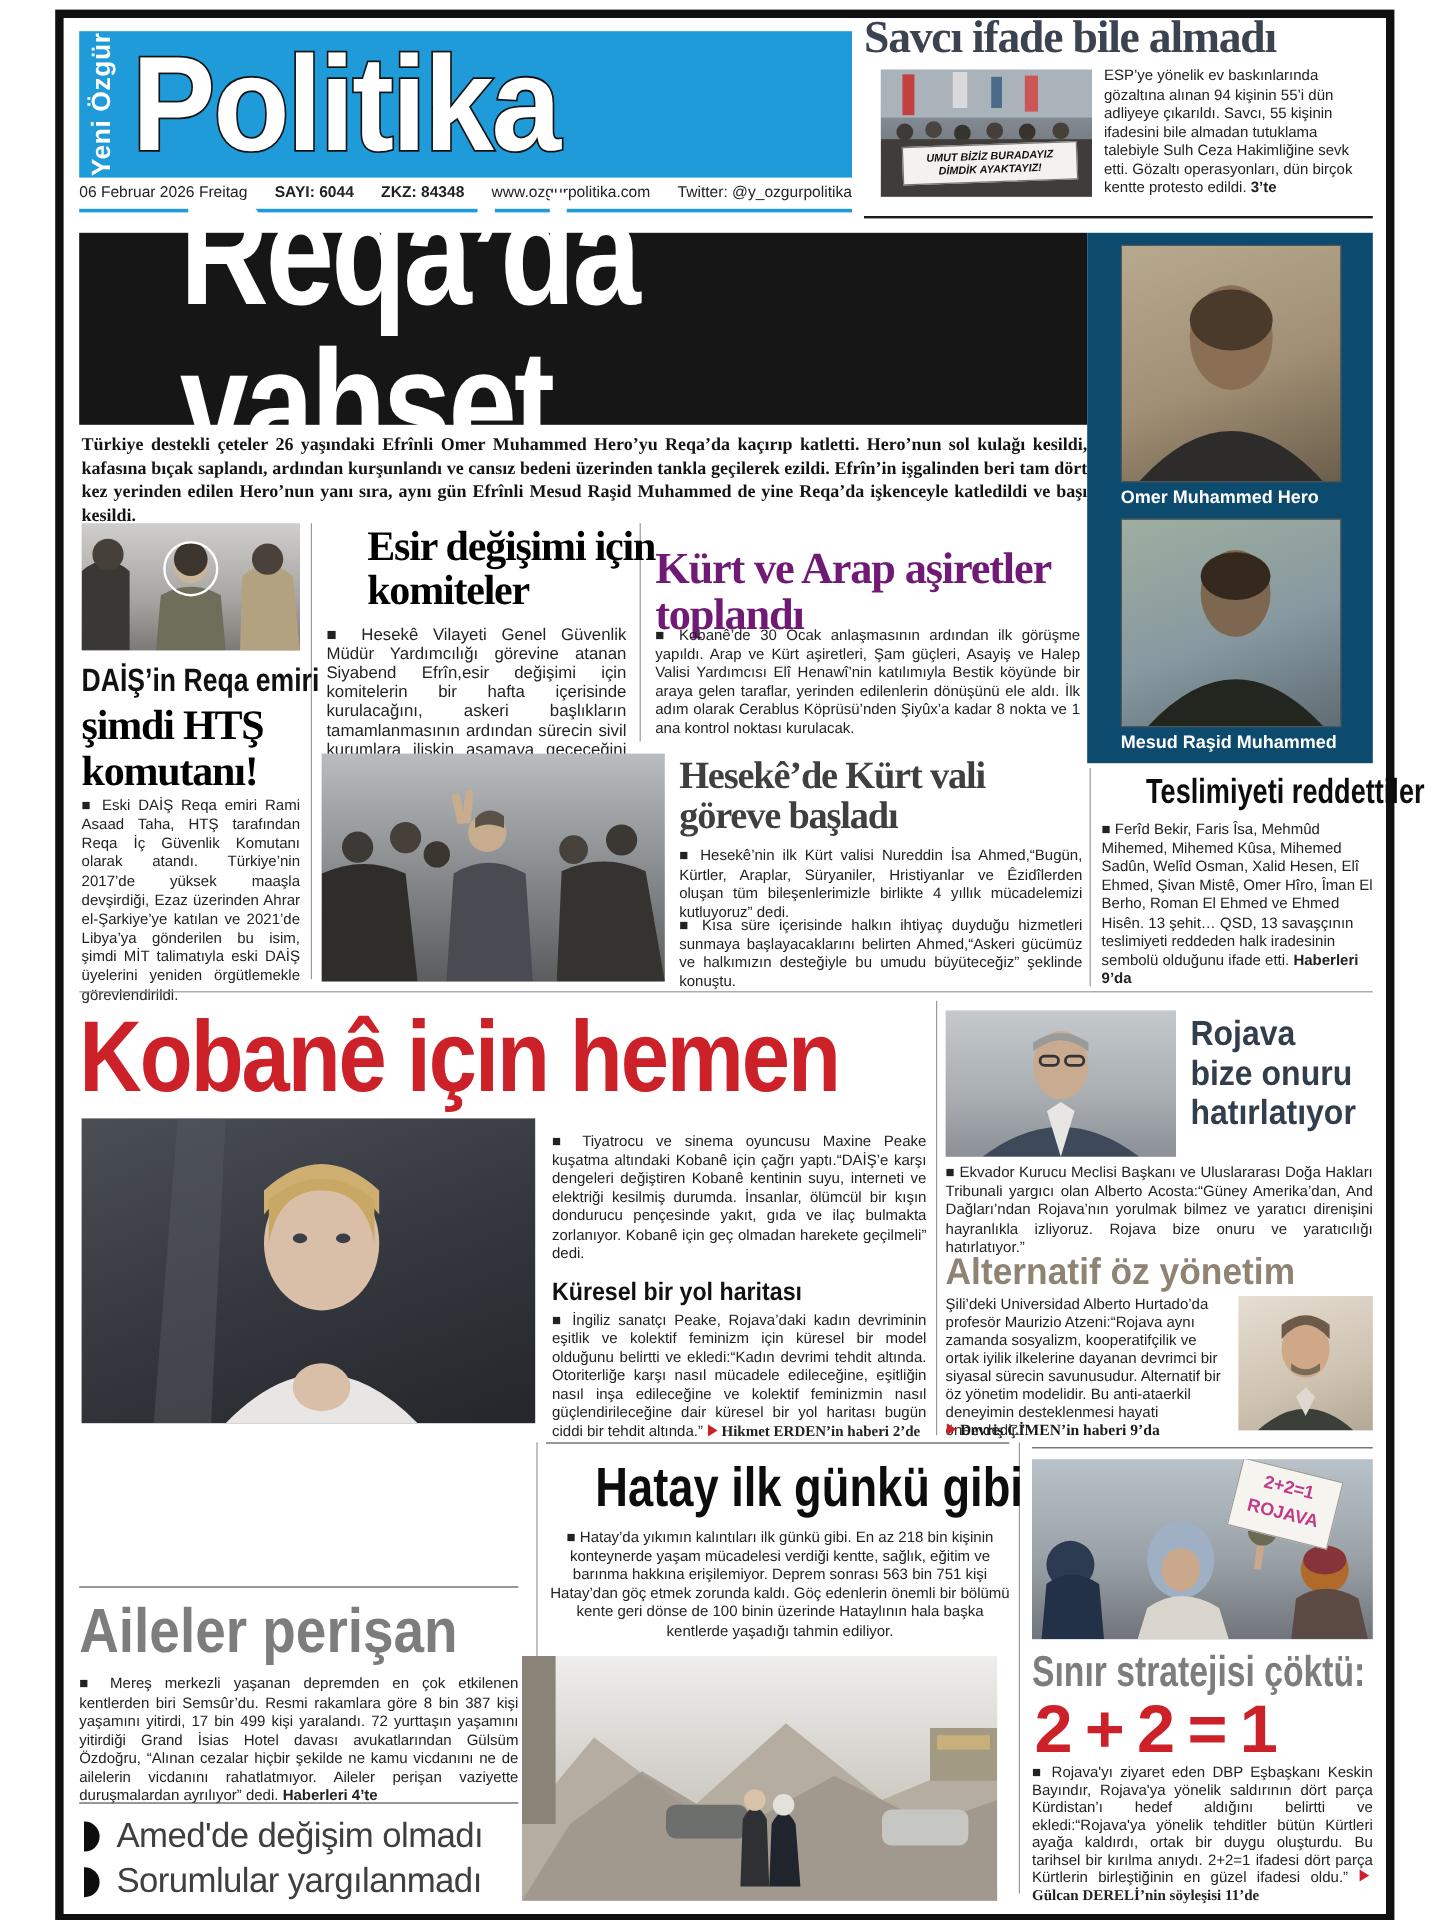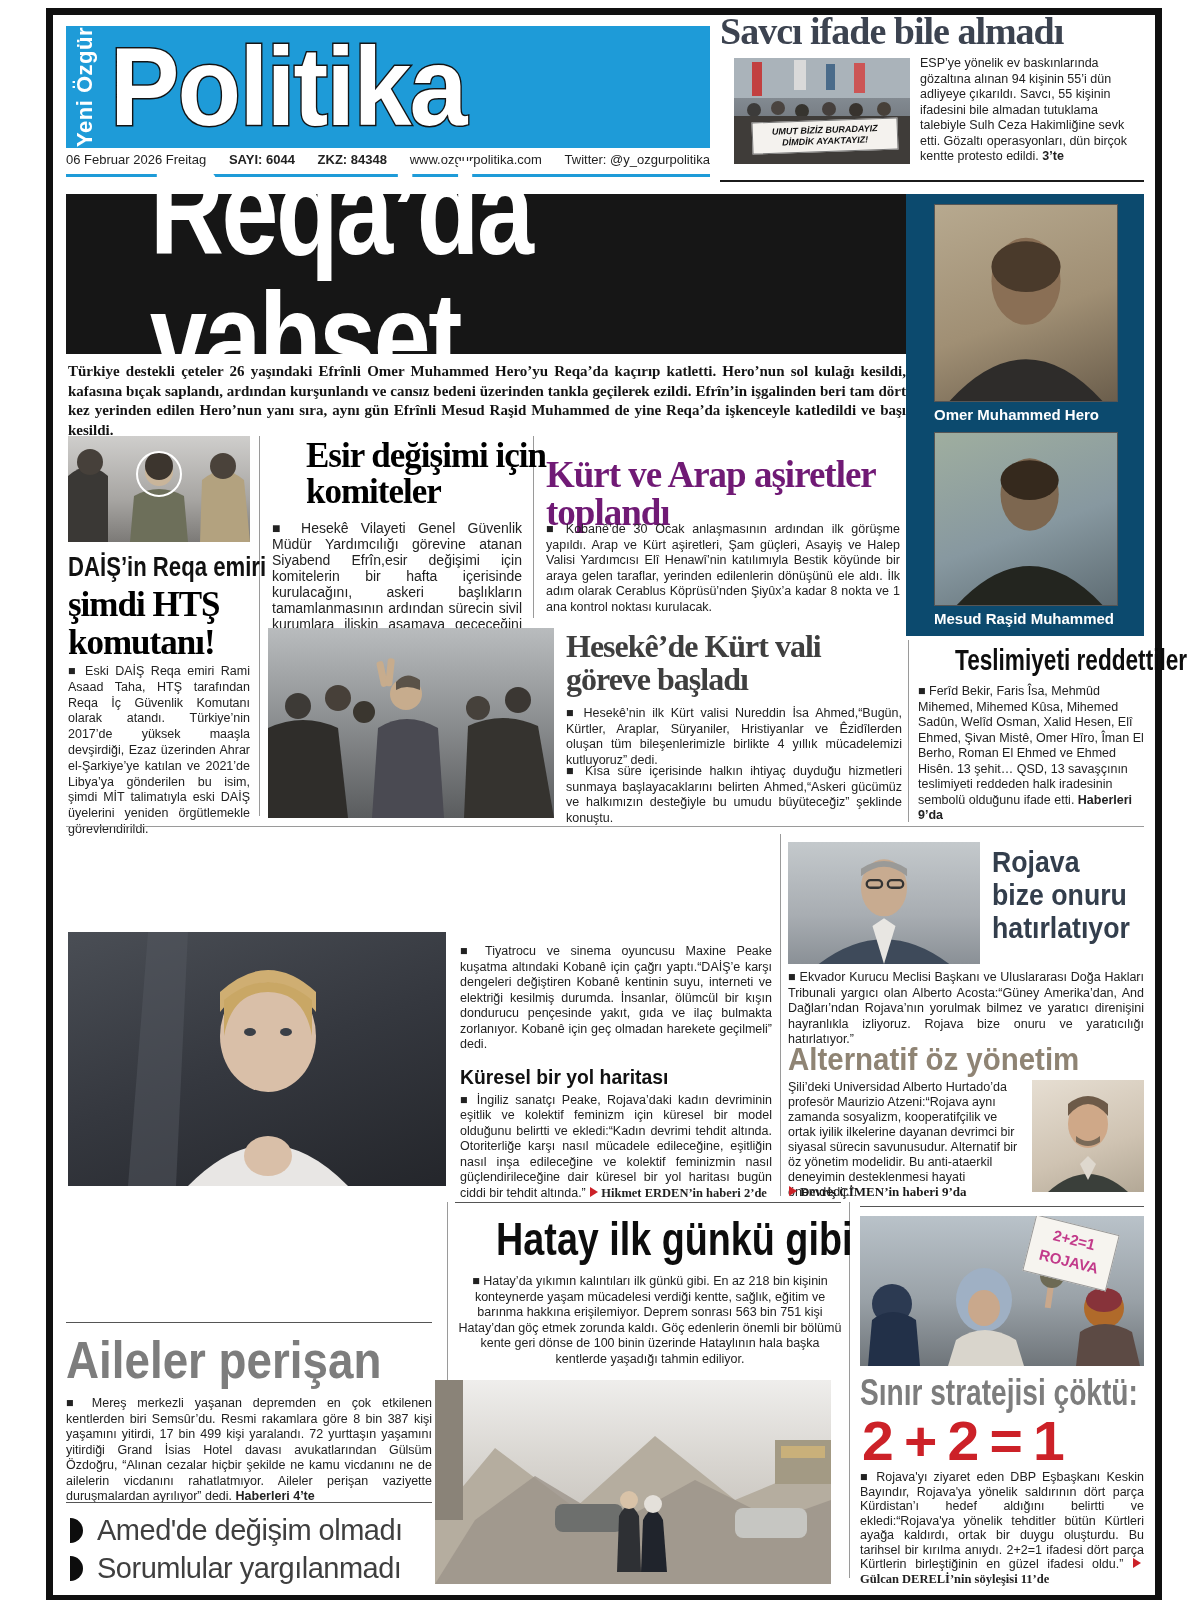--- a/index.html
+++ b/index.html
@@ -163,20 +163,23 @@
   <div class="abs" style="left:955px;top:644px;width:226px;">
     <span class="cond" style="font-size:29px;color:#0d0d0d;transform:scaleX(.78);">Teslimiyeti reddettiler</span>
   </div>
   <div class="abs body" style="left:918px;top:684px;width:226px;font-size:12.5px;line-height:15.5px;text-align:left;">
     <span>■ Ferîd Bekir, Faris Îsa, Mehmûd Mihemed, Mihemed Kûsa, Mihemed Sadûn, Welîd Osman, Xalid Hesen, Elî Ehmed, Şivan Mistê, Omer Hîro, Îman El Berho, Roman El Ehmed ve Ehmed Hisên. 13 şehit… QSD, 13 savaşçının teslimiyeti reddeden halk iradesinin sembolü olduğunu ifade etti. </span><span class="bold">Haberleri 9’da</span>
   </div>
 
   <div class="abs hrthin" style="left:66px;top:826px;width:1078px;"></div>
   <div class="abs vr" style="left:780px;top:834px;height:362px;"></div>
 
+  <div class="abs" style="left:66px;top:838px;width:714px;height:88px;overflow:visible;">
+    <span style="color:#cc2128;font-weight:bold;font-size:84px;line-height:1;letter-spacing:-2px;display:inline-block;transform:scaleX(.86);transform-origin:left top;white-space:nowrap;">Kobanê için hemen</span>
+  </div>
 
   <div class="photo" style="left:788px;top:842px;width:192px;height:122px;background:linear-gradient(180deg,#c4c9cc 0%,#a8adb2 60%,#8a9096 100%);">
     <svg width="192" height="122" viewBox="0 0 100 64" preserveAspectRatio="none">
       <ellipse cx="50" cy="24" rx="12" ry="15" fill="#c8ab90"></ellipse>
       <path d="M38 18 Q50 8 62 18 L62 14 Q50 6 38 14 Z" fill="#9a9a98"></path>
       <rect x="41" y="20" width="8" height="4" rx="2" fill="none" stroke="#333" stroke-width="1.2"></rect>
       <rect x="52" y="20" width="8" height="4" rx="2" fill="none" stroke="#333" stroke-width="1.2"></rect>
       <path d="M16 64 Q50 38 84 64 Z" fill="#3e4a5a"></path>
       <path d="M44 44 L50 40 L56 44 L50 64 Z" fill="#e8e6e2"></path>
     </svg>

